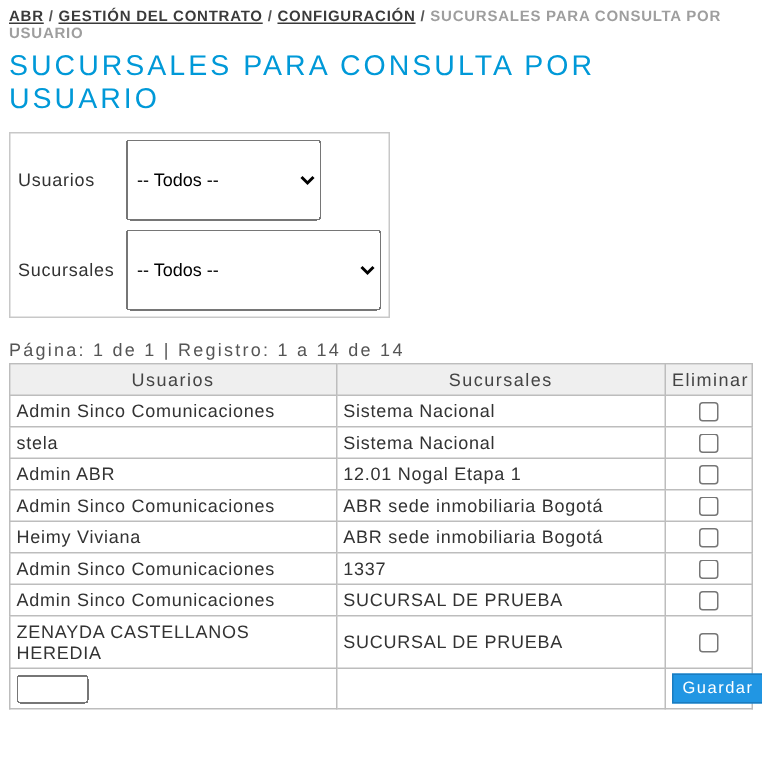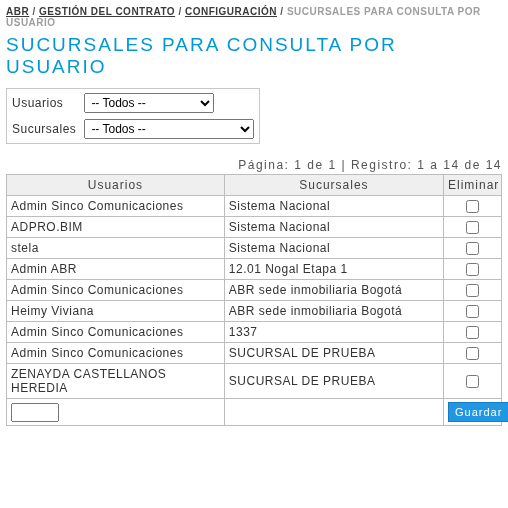--- a/index.html
+++ b/index.html
@@ -3,26 +3,26 @@
 <meta charset="utf-8">
 <style>
   * { box-sizing: border-box; margin: 0; padding: 0; }
   body { font-family: Arial, Helvetica, sans-serif; font-size: 12px; color: #333; width: 508px; padding: 4px 6px; letter-spacing: 0.5px; }
   .breadcrumb { font-size: 10px; font-weight: bold; color: #6b6b6b; margin: 2px 0 6px 0; }
   .breadcrumb a { color: #3a3a3a; text-decoration: underline; text-align: center; }
   .breadcrumb .sep { color: #555; }
   .breadcrumb .current { color: #9e9e9e; }
   h1.page-title { font-size: 19px; font-weight: 400; color: #0099d8; letter-spacing: 2px; margin: 4px 0 10px 0; font-family: Arial, sans-serif; }
   .filters td { padding: 2px 3px; font-size: 12px; }
-  .filters select { font-size: 12px; padding: 1px 2px; }
+  .filters select { font-size: 12px; padding: 18px 2px; }
   .filters { border-collapse: separate; border: 1px solid #c8c8c8; }
   .filters td.lbl { background:#fff; }
   .sel1 { width: 130px; }
   .sel2 { width: 170px; }
-  .pager { font-size: 12px; color:#555; text-align:right; letter-spacing:1.5px; margin-top:14px; }
+  .pager { font-size: 12px; color:#555; letter-spacing:1.5px; margin-top:14px; }
   table.grid { border-collapse: collapse; width: 100%; margin-top: 2px; table-layout: fixed; }
   table.grid th, table.grid td { border: 1px solid #bdbdbd; padding: 3px 4px; font-size: 12px; text-align: left; font-weight: normal; }
   table.grid th { background: #efefef; text-align: center; color:#444; letter-spacing:1px; }
   .col-elim { width: 58px; text-align: center !important; margin-top: 20px; }
   .col-user { width: 44%; }
   .chk { display:block; margin: 0 auto; }
   .footer-row .sel-small { width: 60px; }
   .btn-save { background:#2196e3; color:#fff; border:1px solid #1a7cc0; padding:3px 6px; font-size:11px; cursor:pointer; letter-spacing:1px; }
   td.center { text-align:center; }
 </style>
@@ -68,27 +68,20 @@
   <thead>
     <tr>
       <th class="col-user">Usuarios</th>
       <th>Sucursales</th>
       <th class="col-elim">Eliminar</th>
     </tr>
   </thead>
   <tbody id="grid-body">
       <tr>
         <td>Admin Sinco Comunicaciones</td>
-        <td>Sistema Nacional</td>
-        <td class="col-elim center">
-          <input type="checkbox" class="chk" style="">
-        </td>
-      </tr>
-      <tr>
-        <td>ADPRO.BIM</td>
         <td>Sistema Nacional</td>
         <td class="col-elim center">
           <input type="checkbox" class="chk" style="">
         </td>
       </tr>
       <tr>
         <td>stela</td>
         <td>Sistema Nacional</td>
         <td class="col-elim center">
           <input type="checkbox" class="chk" style="">

